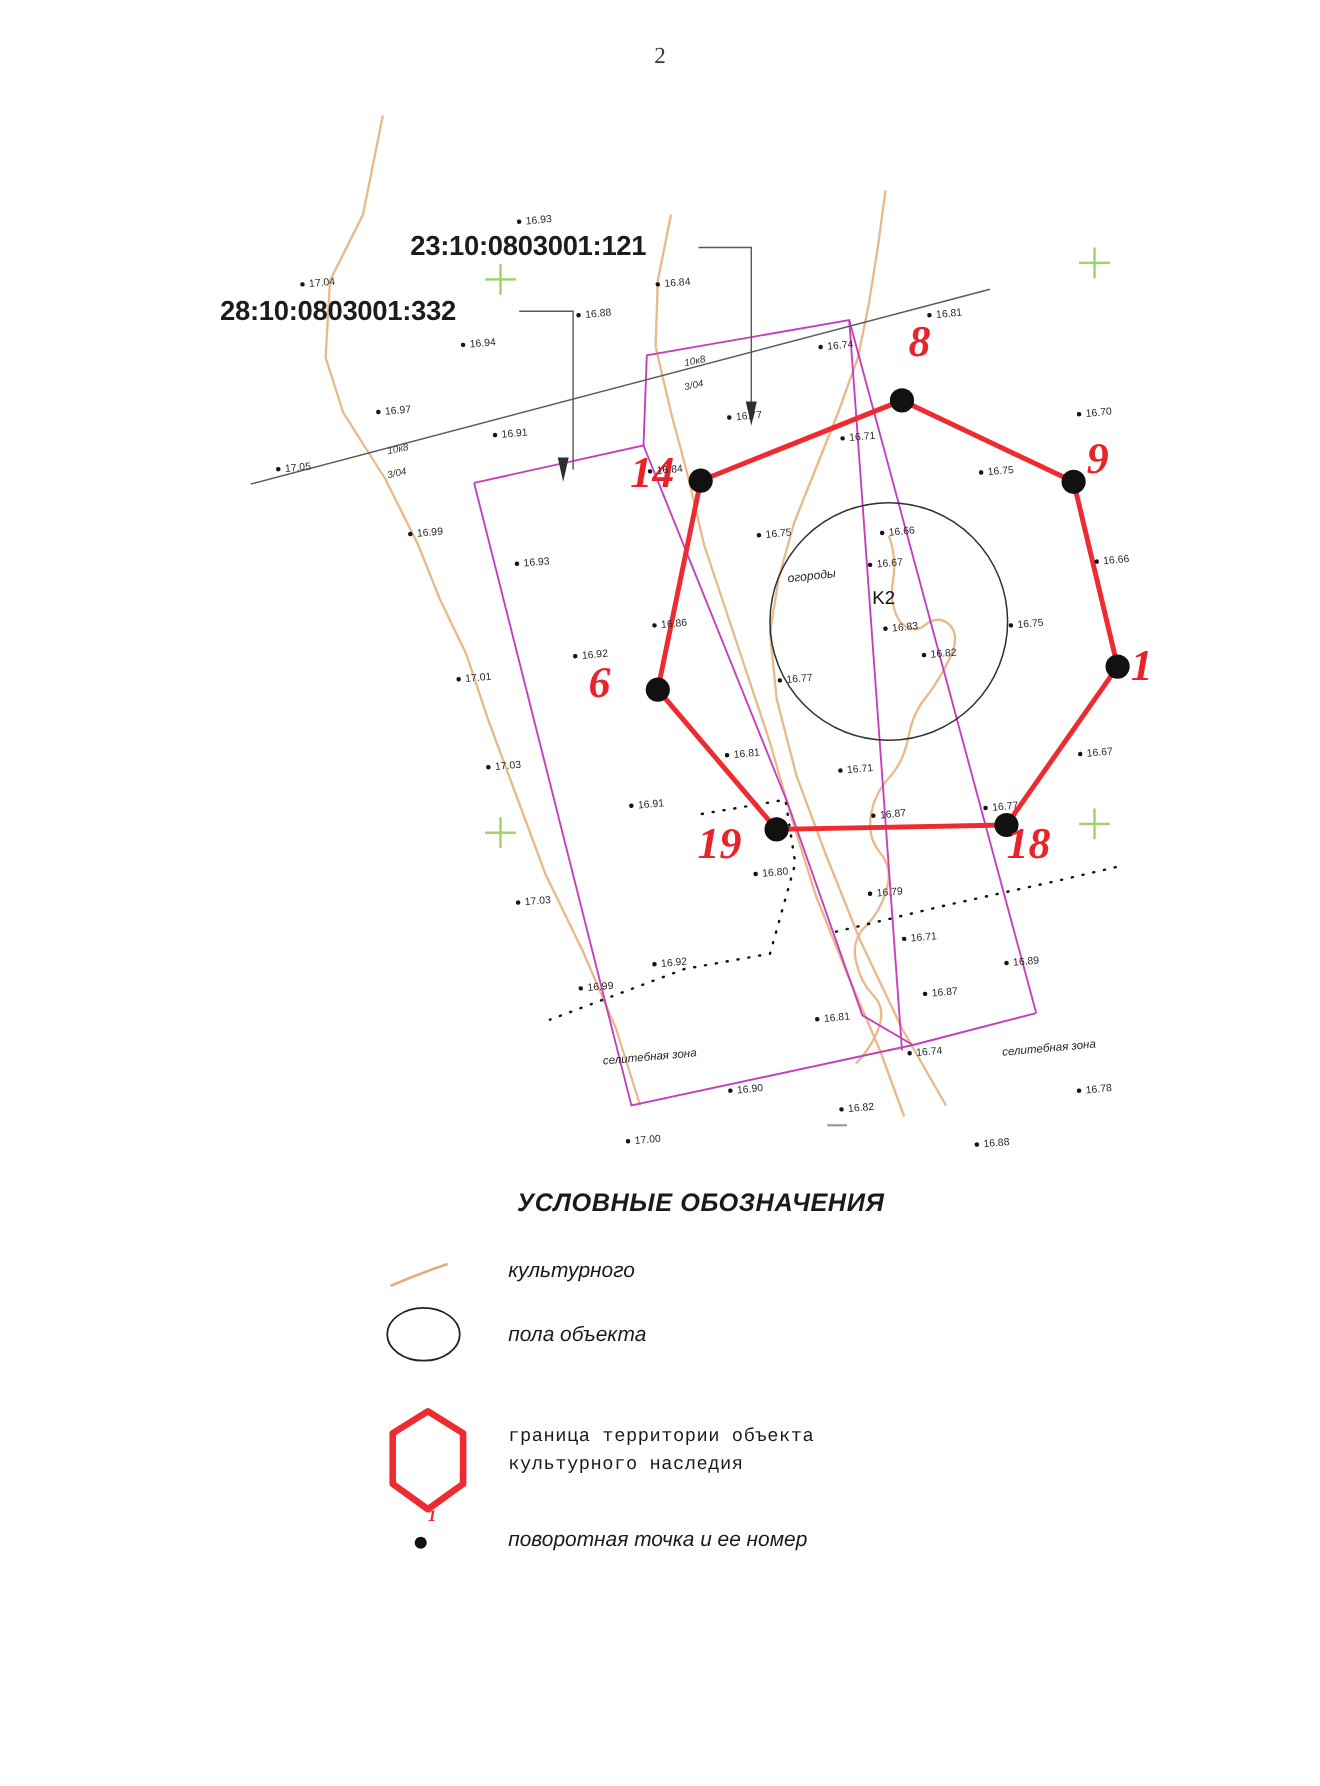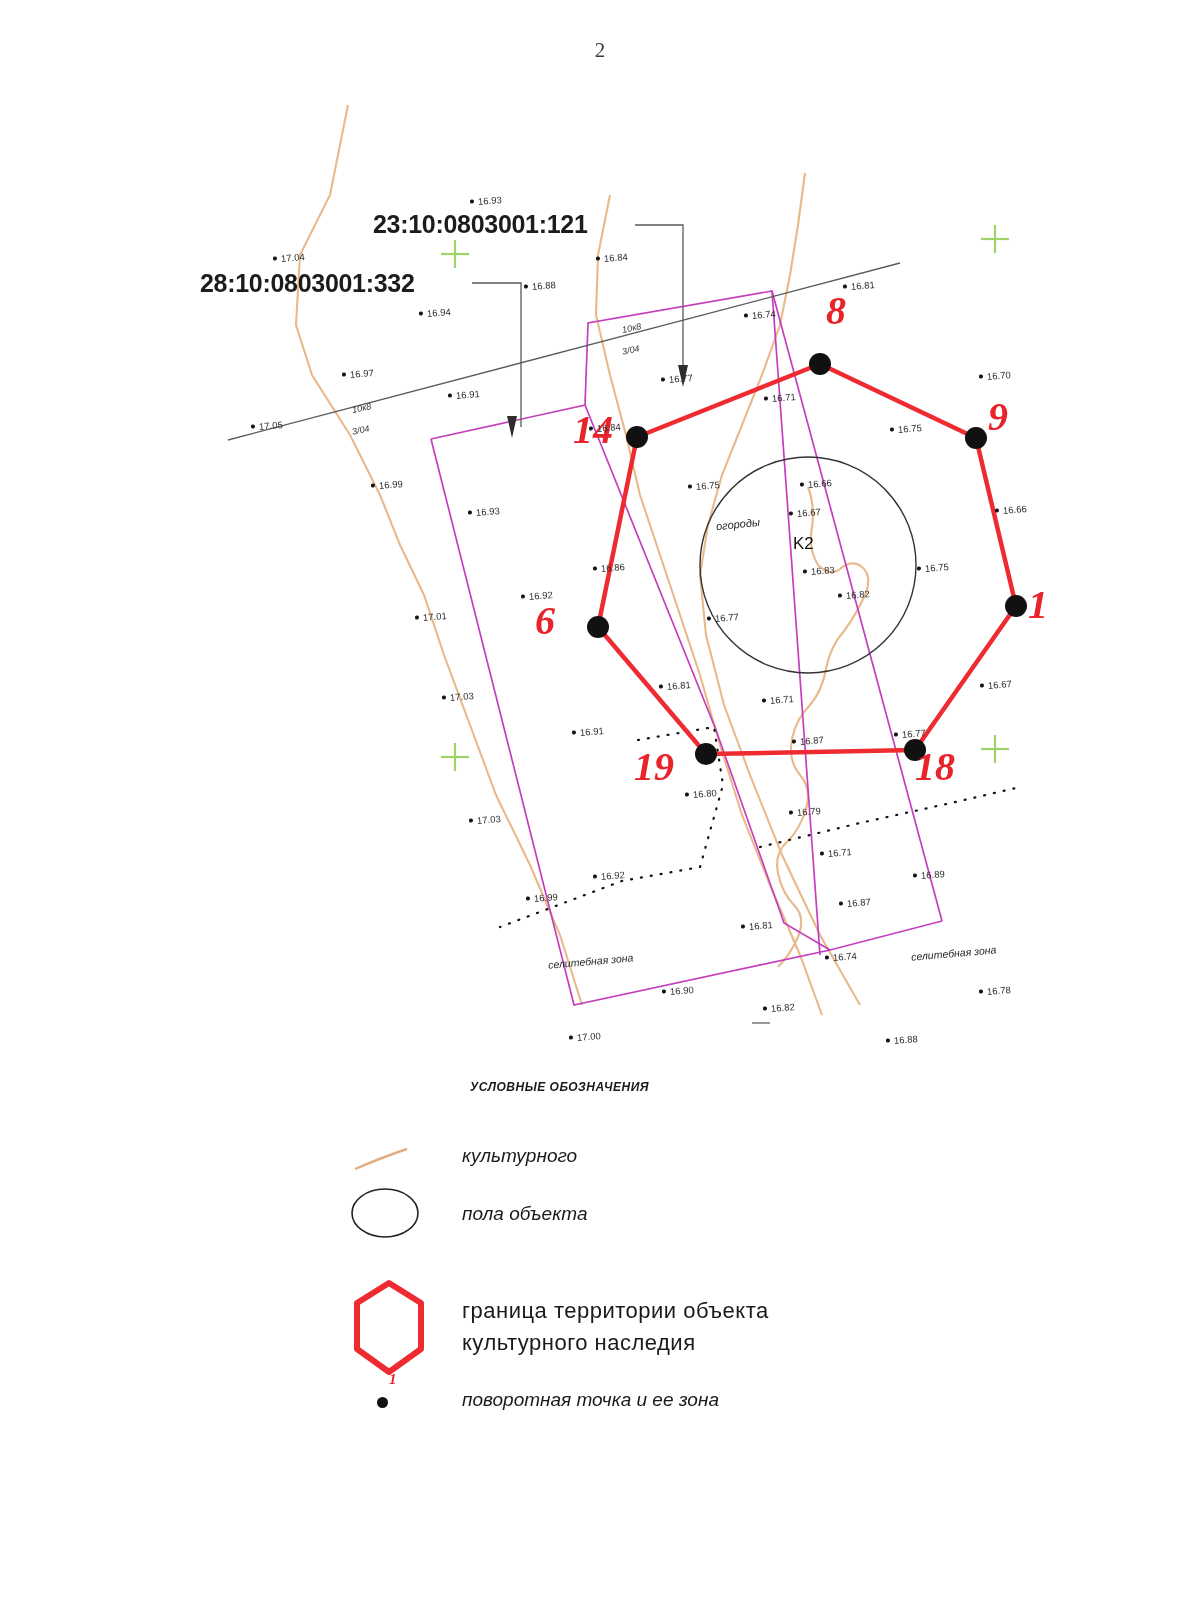--- a/index.html
+++ b/index.html
@@ -61,34 +61,34 @@
   }
   .contour-num{
     position:absolute;font-family:"Liberation Sans",sans-serif;
     font-size:9px;color:#333;white-space:nowrap;font-style:italic;
   }
 
   
   .legend{position:absolute;left:0;top:1055px;width:1200px;height:380px;}
   .legend-title{
     position:absolute;left:470px;top:25px;
-    font-family:"Liberation Sans",sans-serif;font-size:12px;
+    font-family:"Liberation Sans",sans-serif;font-size:23px;
     font-style:italic;font-weight:600;letter-spacing:.5px;color:#1a1a1a;
     white-space:nowrap;
   }
   .lg-row{position:absolute;left:0;width:1200px;}
   .lg-sym{position:absolute;left:345px;width:100px;height:60px;}
   .lg-text{
     position:absolute;left:462px;
     font-family:"Liberation Sans",sans-serif;color:#1a1a1a;
     white-space:nowrap;
   }
   .lg-text.script{font-size:19px;font-style:italic;}
   .lg-text.mono{
-    font-family:Liberation Sans, sans-serif;font-size:22px;
+    font-family:Liberation Mono, monospace;font-size:17px;
     letter-spacing:.5px;line-height:1.45;white-space:pre;
   }
   .lg-dot{
     position:absolute;width:11px;height:11px;border-radius:50%;
     background:#111;
   }
   .lg-dot-num{
     position:absolute;font-family:"Liberation Serif",serif;
     font-style:italic;font-weight:700;color:#e8232a;font-size:15px;
   }
@@ -271,17 +271,17 @@
       </div>
       <div class="lg-text mono" style="top:18px;">граница территории объекта
 культурного наследия</div>
     </div>
 
     <div class="lg-row" style="top:330px;">
       <div class="lg-sym">
         <div class="lg-dot-num" style="left:44px;top:-14px;">1</div>
         <div class="lg-dot" style="left:32px;top:12px;"></div>
       </div>
-      <div class="lg-text script" style="top:4px;">поворотная точка и ее зона</div>
+      <div class="lg-text script" style="top:4px;">поворотная точка и ее номер</div>
     </div>
 
   </div>
 </div>
 
 </body></html>

